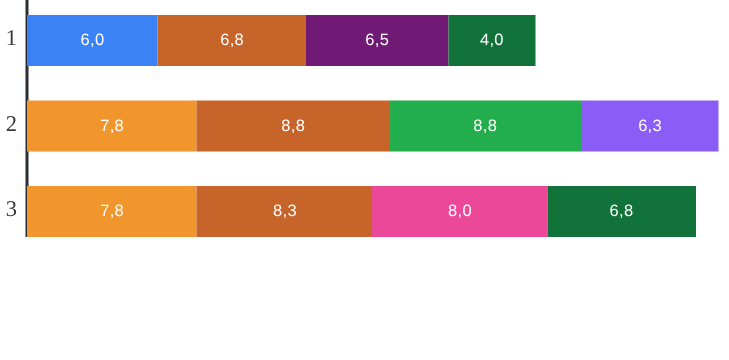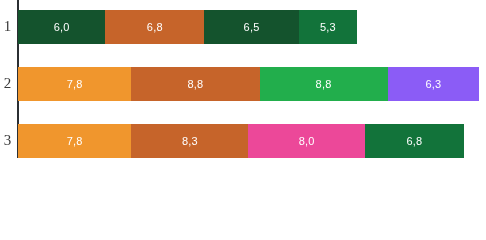--- a/index.html
+++ b/index.html
@@ -67,31 +67,31 @@
 <div id="chart-root">
 
   <div class="axis-line"></div>
 
   <div class="cat-label" id="cat-0" style="top: 19px;">1</div>
   <div class="cat-label" id="cat-1" style="top: 76px;">2</div>
   <div class="cat-label" id="cat-2" style="top: 133px;">3</div>
 
   <div id="bars-container">
       <div class="bar-row" style="top: 10px; height: 34px;">
-        <div class="seg" style="width: 87.3px; background: #14532d;">
+        <div class="seg" style="width: 87.3px; background: #3b82f6;">
           <span class="seg-label">6,0</span>
         </div>
         <div class="seg" style="width: 98.94px; background: rgb(198, 100, 42);">
           <span class="seg-label">6,8</span>
         </div>
-        <div class="seg" style="width: 94.575px; background: #14532d;">
+        <div class="seg" style="width: 94.575px; background: #701a75;">
           <span class="seg-label">6,5</span>
         </div>
         <div class="seg" style="width: 58.2px; background: rgb(18, 115, 58);">
-          <span class="seg-label">5,3</span>
+          <span class="seg-label">4,0</span>
         </div>
       </div>
       <div class="bar-row" style="top: 67px; height: 34px;">
         <div class="seg" style="width: 113.49px; background: rgb(240, 150, 45);">
           <span class="seg-label">7,8</span>
         </div>
         <div class="seg" style="width: 128.04px; background: rgb(198, 100, 42);">
           <span class="seg-label">8,8</span>
         </div>
         <div class="seg" style="width: 128.04px; background: rgb(34, 174, 76);">

